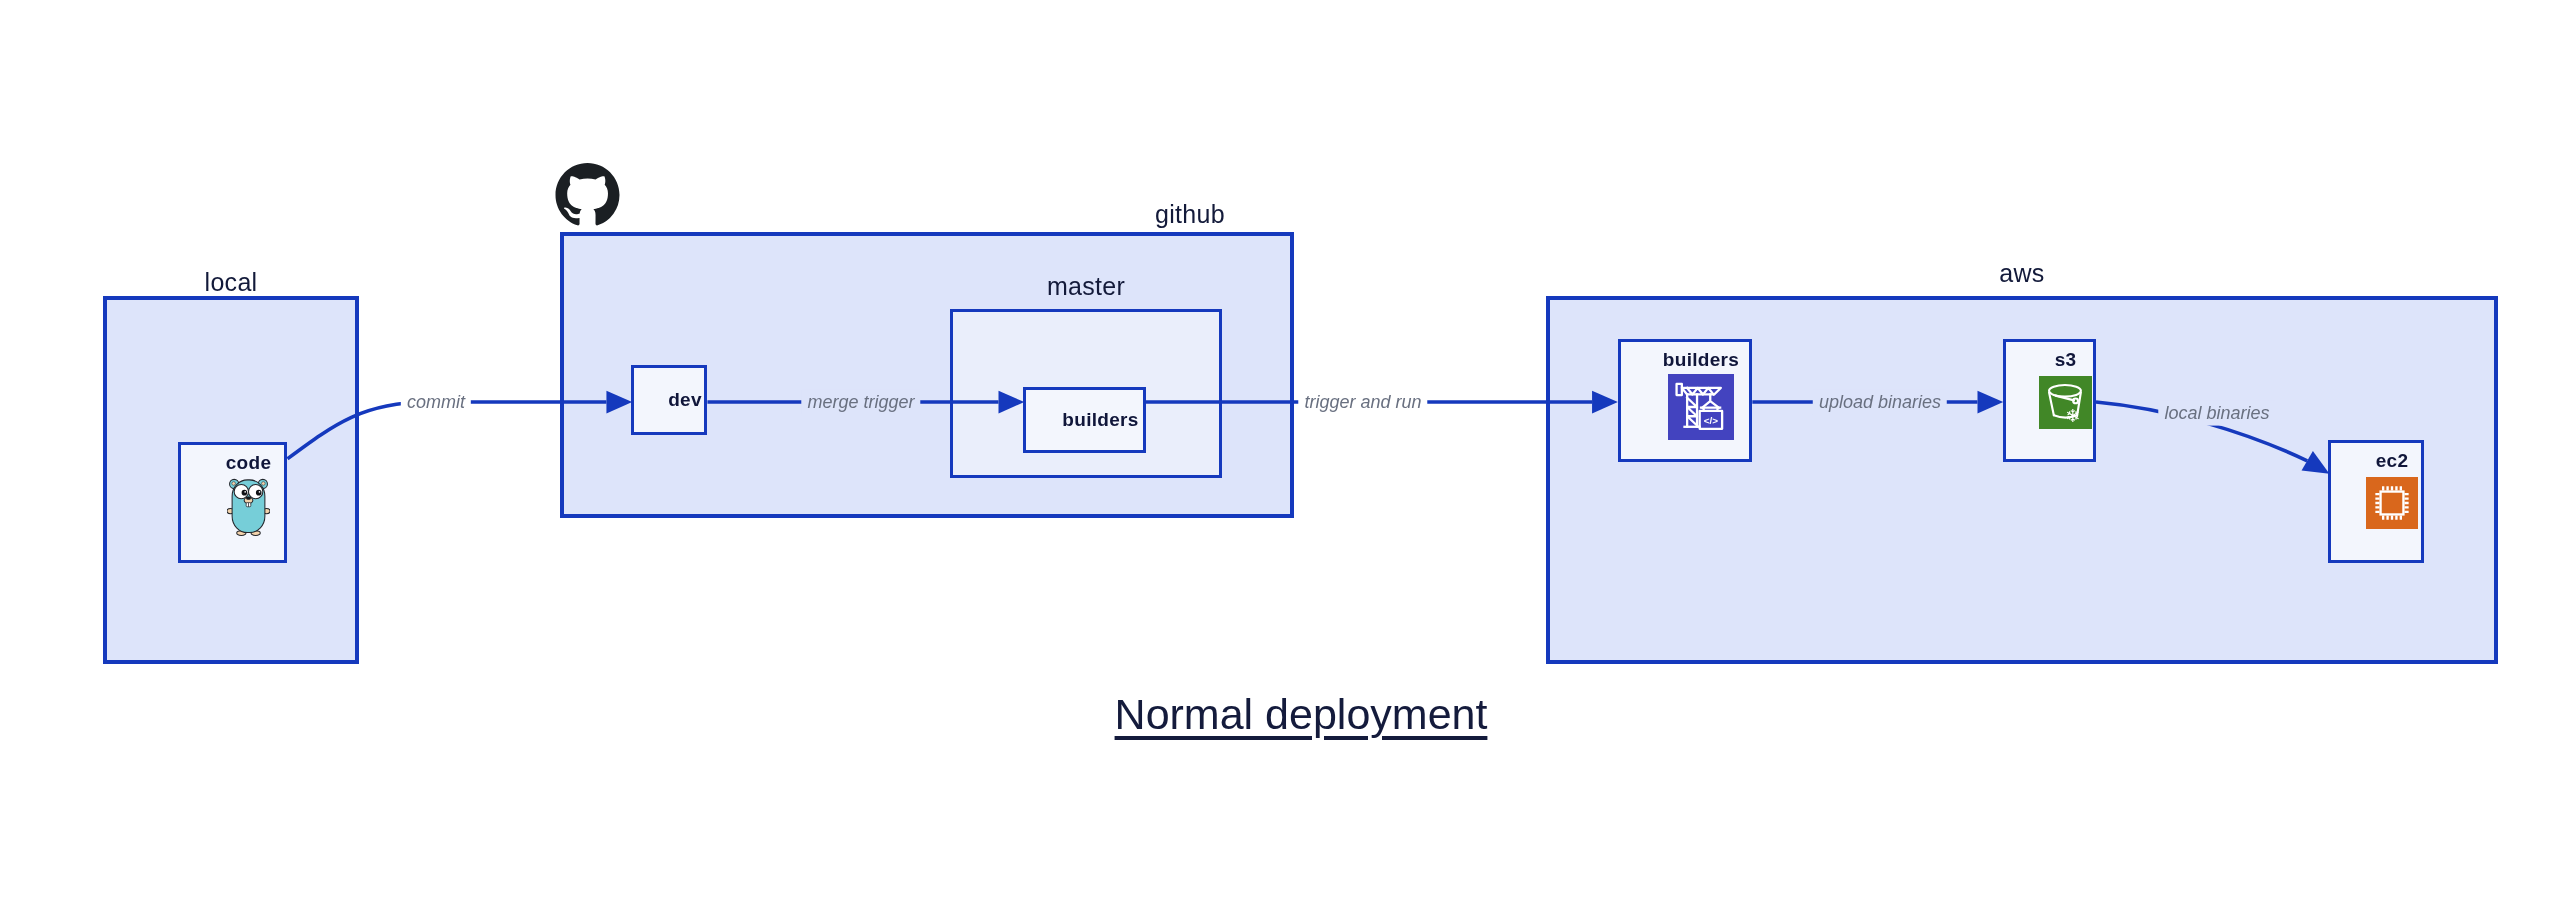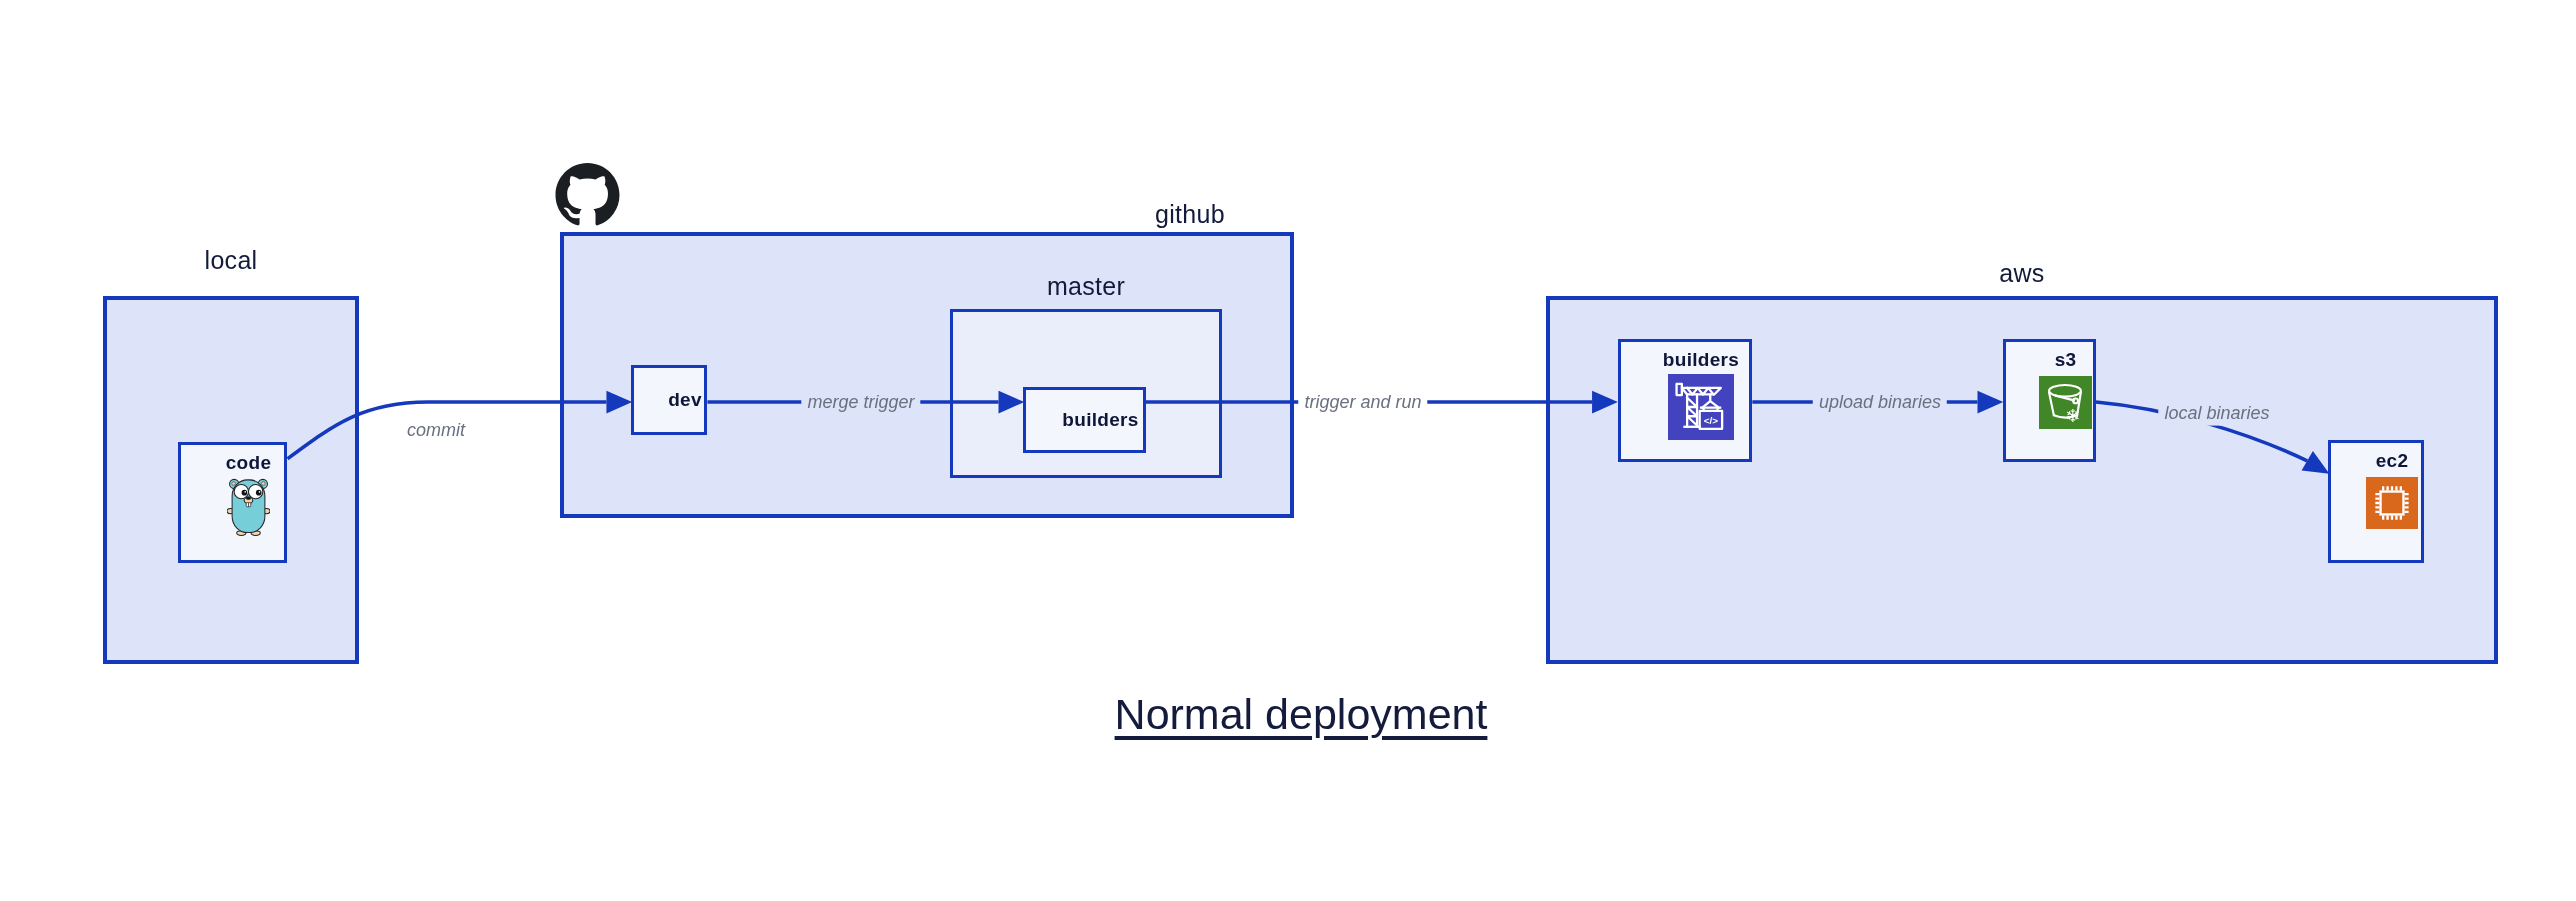--- a/index.html
+++ b/index.html
@@ -71,21 +71,21 @@
     text-underline-offset:7.2px;
     line-height:46px;
   }
   .octocat{position:absolute;left:555px;top:163px;}
 </style>
 </head>
 <body>
 
 <div class="canvas">
 
-  <div class="group-label" style="left:103px;top:243px;width:256px;text-align:center;">local</div>
+  <div class="group-label" style="left:103px;top:265px;width:256px;text-align:center;">local</div>
   <div class="container-box" style="left:103px;top:296px;width:256px;height:368px;"></div>
 
   <div class="leaf-box" style="left:178px;top:442px;width:109px;height:121px;">
     <div class="leaf-label">code</div>
     <svg class="leaf-icon" width="43" height="59" viewBox="0 0 84 114">
       <g stroke="#23262b" stroke-width="2">
         <circle cx="14" cy="13" r="9" fill="#76ced8"></circle>
         <circle cx="70" cy="13" r="9" fill="#76ced8"></circle>
         <circle cx="13" cy="12" r="3.5" fill="#f3d3ac" stroke-width="1"></circle>
         <circle cx="71" cy="12" r="3.5" fill="#f3d3ac" stroke-width="1"></circle>
@@ -186,21 +186,21 @@
     </g>
     <g fill="#1539bd" stroke="none">
       <polygon points="1227,780 1177,758 1177,802"></polygon>
       <polygon points="1988,780 1938,758 1938,802"></polygon>
       <polygon points="3140,780 3090,758 3090,802"></polygon>
       <polygon points="3888,780 3838,758 3838,802"></polygon>
       <polygon points="4521,919 4467,913 4489,875"></polygon>
     </g>
   </svg>
 
-  <div class="edge-label bg-white" style="left:436px;top:402px;margin-top:28px;">commit</div>
+  <div class="edge-label bg-white" style="left:436px;top:402px;">commit</div>
   <div class="edge-label bg-container" style="left:861px;top:402px;">merge trigger</div>
   <div class="edge-label bg-white" style="left:1363px;top:402px;">trigger and run</div>
   <div class="edge-label bg-container" style="left:1880px;top:402px;">upload binaries</div>
   <div class="edge-label bg-container" style="left:2217px;top:413px;">local binaries</div>
 
   <div class="diagram-title">Normal deployment</div>
 
 </div>
 
 

